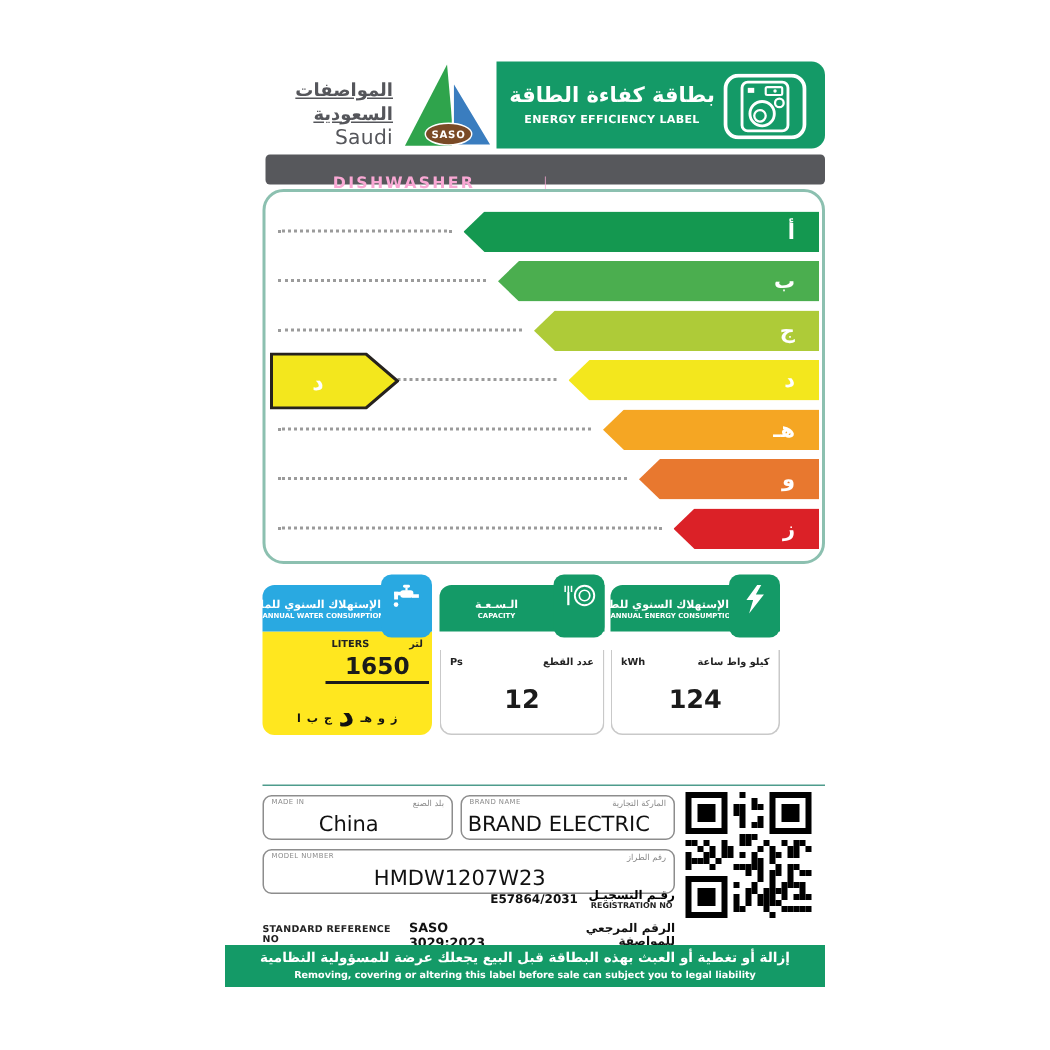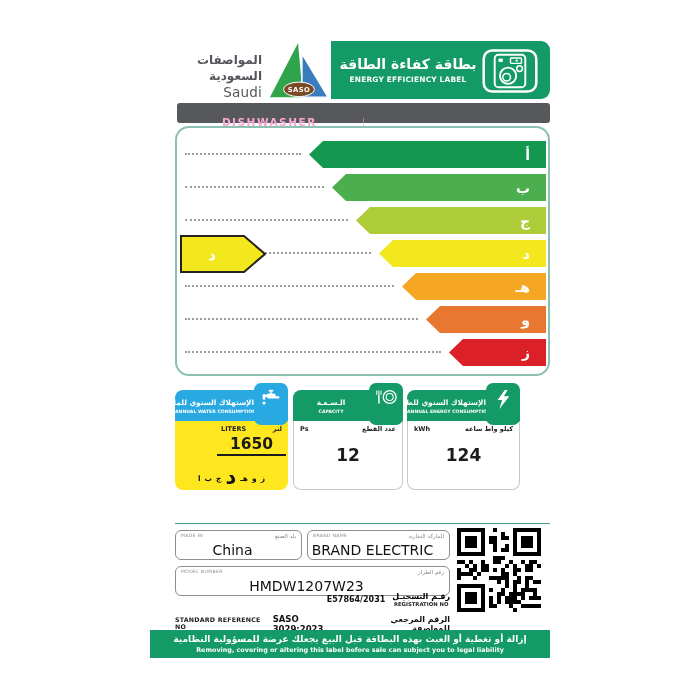--- a/index.html
+++ b/index.html
@@ -4,21 +4,21 @@
 <style>
   html,body{margin:0;padding:0;}
   body{
     width:700px;height:700px;background:#ffffff;
     font-family:"DejaVu Sans",sans-serif;position:relative;overflow:hidden;
   }
   .label{position:absolute;left:150px;top:40px;width:400px;height:620px;}
 
   
   .issuer{position:absolute;left:0;top:13px;width:112px;text-align:right;color:#55565B;line-height:1.3;}
-  .issuer-ar{font-size:12px;font-weight:bold;direction:rtl;}
+  .issuer-ar{font-size:12px;font-weight:bold;direction:rtl;text-decoration:underline;}
   .issuer-en{font-size:13.5px;letter-spacing:.2px;}
   .saso-logo{position:absolute;left:115px;top:1px;width:68px;height:60px;z-index:3;}
   .title-blk{position:absolute;left:181px;top:1px;width:219px;height:58px;background:var(--green);border-radius:0 9px 9px 0;}
   .title-txt{position:absolute;left:4px;top:0;width:146px;height:100%;display:flex;flex-direction:column;justify-content:center;align-items:center;color:#fff;gap:3px;}
   .title-ar{font-size:14px;font-weight:bold;direction:rtl;white-space:nowrap;}
   .title-en{font-size:7.4px;font-weight:bold;letter-spacing:.2px;white-space:nowrap;}
   .washer{position:absolute;right:11px;top:8px;}
 
   
   .pbar{position:absolute;left:27px;top:63px;width:373px;height:20px;background:var(--gray);border-radius:3px;
@@ -42,21 +42,21 @@
   #m-water{left:25px;width:113px;}
   #m-cap{left:143px;width:110px;}
   #m-energy{left:257px;width:113px;}
   .tab{position:absolute;top:0;right:0;width:34px;height:42px;border-radius:7px;display:flex;justify-content:center;
        padding-top:5px;box-sizing:border-box;z-index:2;}
   .mhead{position:absolute;top:7px;left:0;right:0;height:31px;border-radius:8px 0 0 0;color:#fff;display:flex;
          flex-direction:column;justify-content:center;padding-right:34px;box-sizing:border-box;text-align:center;z-index:1;}
   .mh-ar{font-size:7.3px;font-weight:bold;direction:rtl;white-space:nowrap;}
   .mh-en{font-size:4.6px;font-weight:bold;margin-top:2px;white-space:nowrap;}
   .mbody{position:absolute;top:38px;left:0;right:0;bottom:0;border-radius:0 0 8px 8px;box-sizing:border-box;}
-  .mbody.white{background:#fff;border:1px solid #c9c9c9;border-top:none;}
+  .mbody.white{background:#fff;border:1px solid #c9c9c9;border-top:none;margin-top:12px;}
   .mbody.yellow{background:var(--yellow);padding-left:40px;}
   .units{display:flex;justify-content:space-between;padding:4px 6px 0;font-size:6.5px;font-weight:bold;color:#222;}
   .units .u-ar{direction:rtl;font-weight:600;}
   .mval{text-align:center;font-size:17px;font-weight:bold;color:#1b1b1b;margin-top:12px;}
   #m-water .mval{margin-top:2px;font-size:15.5px;}
   .uline{display:inline-block;border-bottom:2px solid #1b1b1b;padding:0 13px 1px;}
   .wscale{position:absolute;bottom:4px;left:0;right:0;display:flex;justify-content:center;align-items:center;gap:4px;direction:ltr;}
   .wscale span{font-size:7.5px;font-weight:bold;color:#111;}
   .wscale span.big{font-size:21px;line-height:.75;}
 

